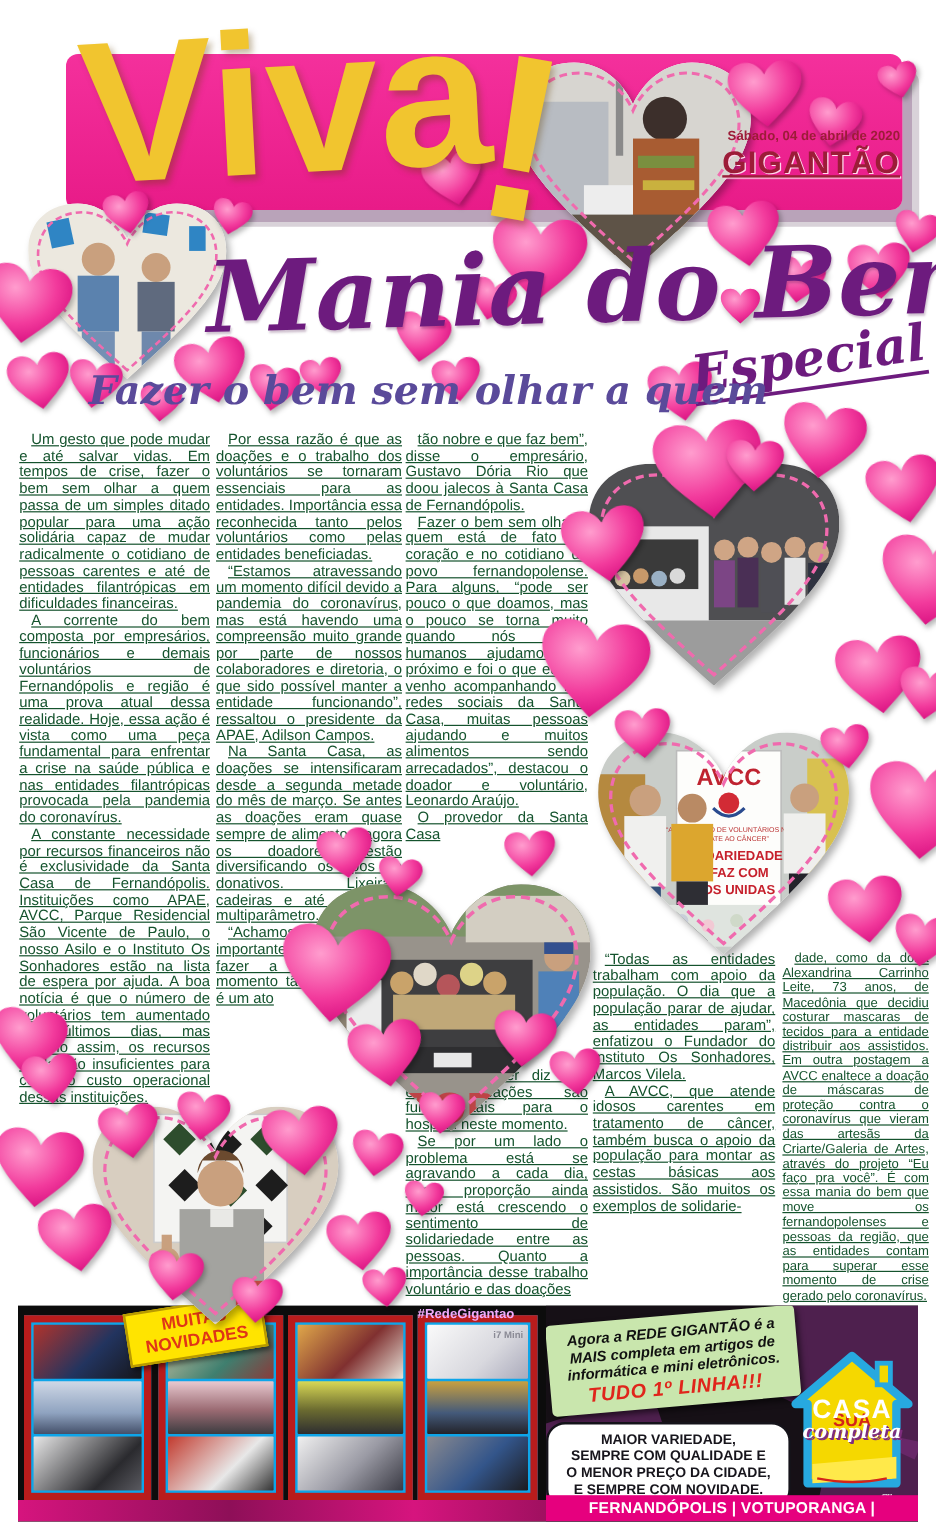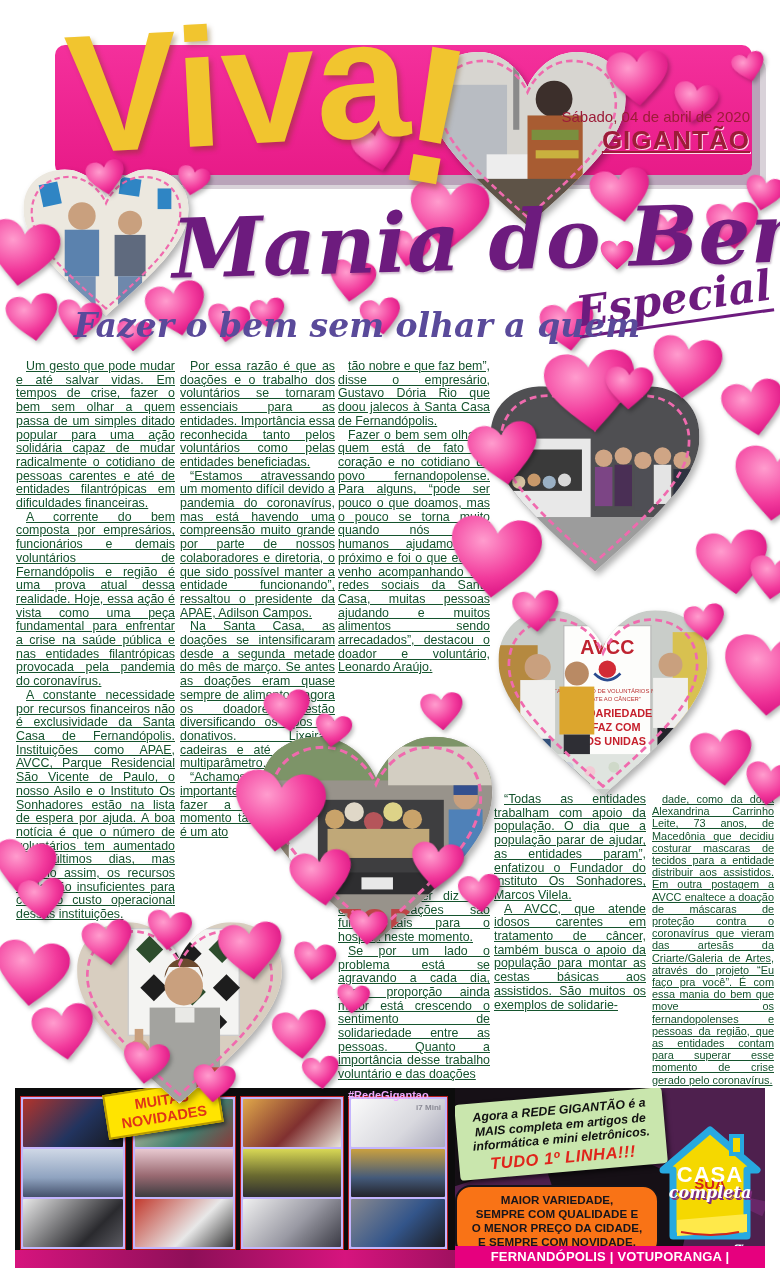--- a/index.html
+++ b/index.html
@@ -24,21 +24,21 @@
   .viva .l1{font-size:168px;}
   .bang{
     position:absolute;left:402px;top:18px;z-index:6;
     color:#f1c52f;font-weight:800;font-size:196px;line-height:1;
     transform:rotate(10deg);text-shadow:3px 4px 5px rgba(96,64,0,.35);
   }
   .datebox{
     position:absolute;left:560px;top:108px;width:190px;z-index:6;
     text-align:right;color:#9c1c38;
   }
-  .dateline{font-size:15px;font-weight:normal;}
+  .dateline{font-size:11px;font-weight:bold;}
   .edition{font-size:26px;font-weight:bold;letter-spacing:1px;text-decoration:underline;
     text-shadow:1px 1px 0 #ffd9ec;}
   .mania{
     position:absolute;left:172px;top:192px;z-index:6;
     font-family:"DejaVu Serif","Liberation Serif",serif;font-style:italic;font-weight:700;
     font-size:82px;color:#6d1b7e;transform:rotate(-1.5deg);white-space:nowrap;
     text-shadow:1px 2px 2px rgba(60,0,60,.25);
   }
   .especial{
     position:absolute;left:576px;top:278px;z-index:6;
@@ -57,21 +57,21 @@
     font-size:12.4px;line-height:13.7px;text-decoration:underline;
   }
   .col p{margin:0;text-indent:10px;}
   
   #hearts-layer{position:absolute;inset:0;z-index:5;pointer-events:none;}
   .dh{position:absolute;filter:drop-shadow(2px 3px 2px rgba(0,0,0,.28));}
   .ph{position:absolute;z-index:4;filter:drop-shadow(3px 4px 3px rgba(0,0,0,.3));}
   
   .ad{position:absolute;left:15px;top:1088px;width:750px;height:180px;background:#0c0c0c;z-index:2;overflow:hidden;}
   .hashtag{position:absolute;left:333px;top:1px;color:#f0abfc;font-weight:bold;font-size:11px;z-index:3;}
-  .panel{position:absolute;top:8px;height:154px;background:#c4b5fd;border:1px solid #b91c1c;z-index:1;
+  .panel{position:absolute;top:8px;height:154px;background:#0ea5e9;border:6px solid #b91c1c;z-index:1;
     display:flex;flex-direction:column;gap:2px;padding:2px;box-sizing:border-box;}
   .tile{flex:1;border-radius:1px;position:relative;}
   .prodlabel{position:absolute;right:4px;top:4px;font-size:8px;color:#8a8a95;font-weight:bold;}
   .lstrip{position:absolute;left:0;top:162px;width:440px;height:18px;
     background:linear-gradient(90deg,#d6147e,#8e0f58 40%,#d6147e 75%,#a01060);}
   .badge{
     position:absolute;left:90px;top:-2px;width:108px;padding:4px 2px;z-index:4;
     background:#ffe400;border:2px solid #b89a00;transform:rotate(-9deg);
     color:#e03517;font-weight:800;font-size:14.5px;text-align:center;line-height:1.15;
     box-shadow:2px 3px 4px rgba(0,0,0,.5);
@@ -80,21 +80,21 @@
   .poly{position:absolute;background:#7e2d7e;opacity:.55;}
   .greenbox{
     position:absolute;left:2px;top:8px;width:200px;padding:7px 4px 5px;
     background:#c9e6ad;border-radius:4px;transform:rotate(-5deg);
     text-align:center;color:#101010;font-weight:800;font-style:italic;font-size:12.3px;line-height:1.18;
     box-shadow:2px 3px 5px rgba(0,0,0,.6);
   }
   .greenbox .hl{color:#e0251b;font-size:16.5px;letter-spacing:.5px;margin-top:1px;}
   .creambox{
     position:absolute;left:0;top:97px;width:204px;padding:6px 2px;box-sizing:border-box;
-    background:#f97316;border:2px solid #15131a;border-radius:16px;
+    background:#ffffff;border:2px solid #15131a;border-radius:16px;
     text-align:center;color:#17151c;font-weight:700;font-size:11.6px;line-height:1.2;
   }
   .cities{
     position:absolute;left:0;top:158px;width:310px;height:22px;background:#e6007e;
     color:#fff;font-weight:800;font-size:13px;text-align:center;line-height:22px;letter-spacing:.2px;
   }
   .house{position:absolute;left:202px;top:36px;width:106px;height:120px;}
   .house svg{position:absolute;inset:0;}
   .house .sua{position:absolute;left:0;right:0;top:26px;text-align:center;color:#d42419;font-weight:800;font-size:15px;line-height:1;margin-top:26px;}
   .house .casa{position:absolute;left:0;right:0;top:40px;text-align:center;color:#ffffff;font-weight:800;font-size:22px;line-height:1;letter-spacing:1px;}
@@ -312,20 +312,21 @@
 </div>
 <div class="col" style="left:180px;top:360px;width:155px;">
   <p>Por essa razão é que as doações e o trabalho dos voluntários se tornaram essenciais para as entidades. Importância essa reconhecida tanto pelos voluntários como pelas entidades beneficiadas.</p>
   <p>“Estamos atravessando um momento difícil devido a pandemia do coronavírus, mas está havendo uma compreensão muito grande por parte de nossos colaboradores e diretoria, o que sido possível manter a entidade funcionando”, ressaltou o presidente da APAE, Adilson Campos.</p>
   <p>Na Santa Casa, as doações se intensificaram desde a segunda metade do mês de março. Se antes as doações eram quase sempre de alimentos, agora os doadores estão diversificando os tipos de donativos. Lixeiras, cadeiras e até monitores multiparâmetro.</p>
   <p>“Achamos muito importante e necessário fazer a doação neste momento tão difícil. Ajudar é um ato</p>
 </div>
 <div class="col" style="left:338px;top:360px;width:152px;">
   <p>tão nobre e que faz bem”, disse o empresário, Gustavo Dória Rio que doou jalecos à Santa Casa de Fernandópolis.</p>
   <p>Fazer o bem sem olhar a quem está de fato no coração e no cotidiano do povo fernandopolense. Para alguns, “pode ser pouco o que doamos, mas o pouco se torna muito quando nós seres humanos ajudamos ao próximo e foi o que eu vi e venho acompanhando nas redes sociais da Santa Casa, muitas pessoas ajudando e muitos alimentos sendo arrecadados”, destacou o doador e voluntário, Leonardo Araújo.</p>
+  <p>O provedor da Santa Casa</p>
 </div>
 <div class="col" style="left:338px;top:890px;width:152px;">
   <p>Marcus Chaer diz que essas doações são fundamentais para o hospital neste momento.</p>
   <p>Se por um lado o problema está se agravando a cada dia, numa proporção ainda maior está crescendo o sentimento de solidariedade entre as pessoas. Quanto a importância desse trabalho voluntário e das doações</p>
 </div>
 <div class="col" style="left:494px;top:793px;width:152px;">
   <p>“Todas as entidades trabalham com apoio da população. O dia que a população parar de ajudar, as entidades param”, enfatizou o Fundador do Instituto Os Sonhadores, Marcos Vilela.</p>
   <p>A AVCC, que atende idosos carentes em tratamento de câncer, também busca o apoio da população para montar as cestas básicas aos assistidos. São muitos os exemplos de solidarie-</p>
 </div>
 <div class="col" style="left:652px;top:793px;width:122px;font-size:10.9px;line-height:12.2px;">

